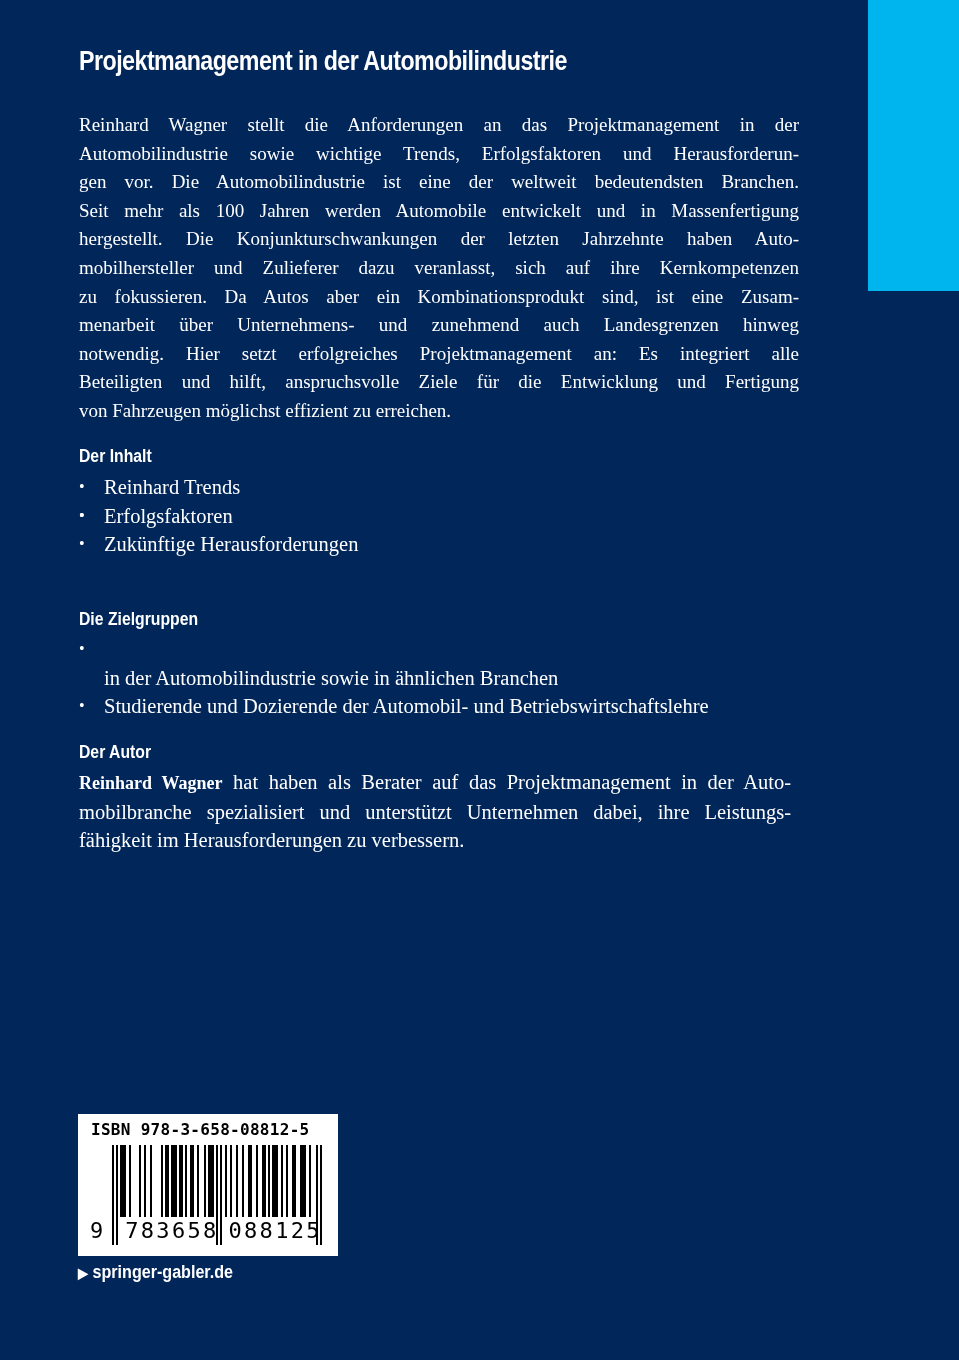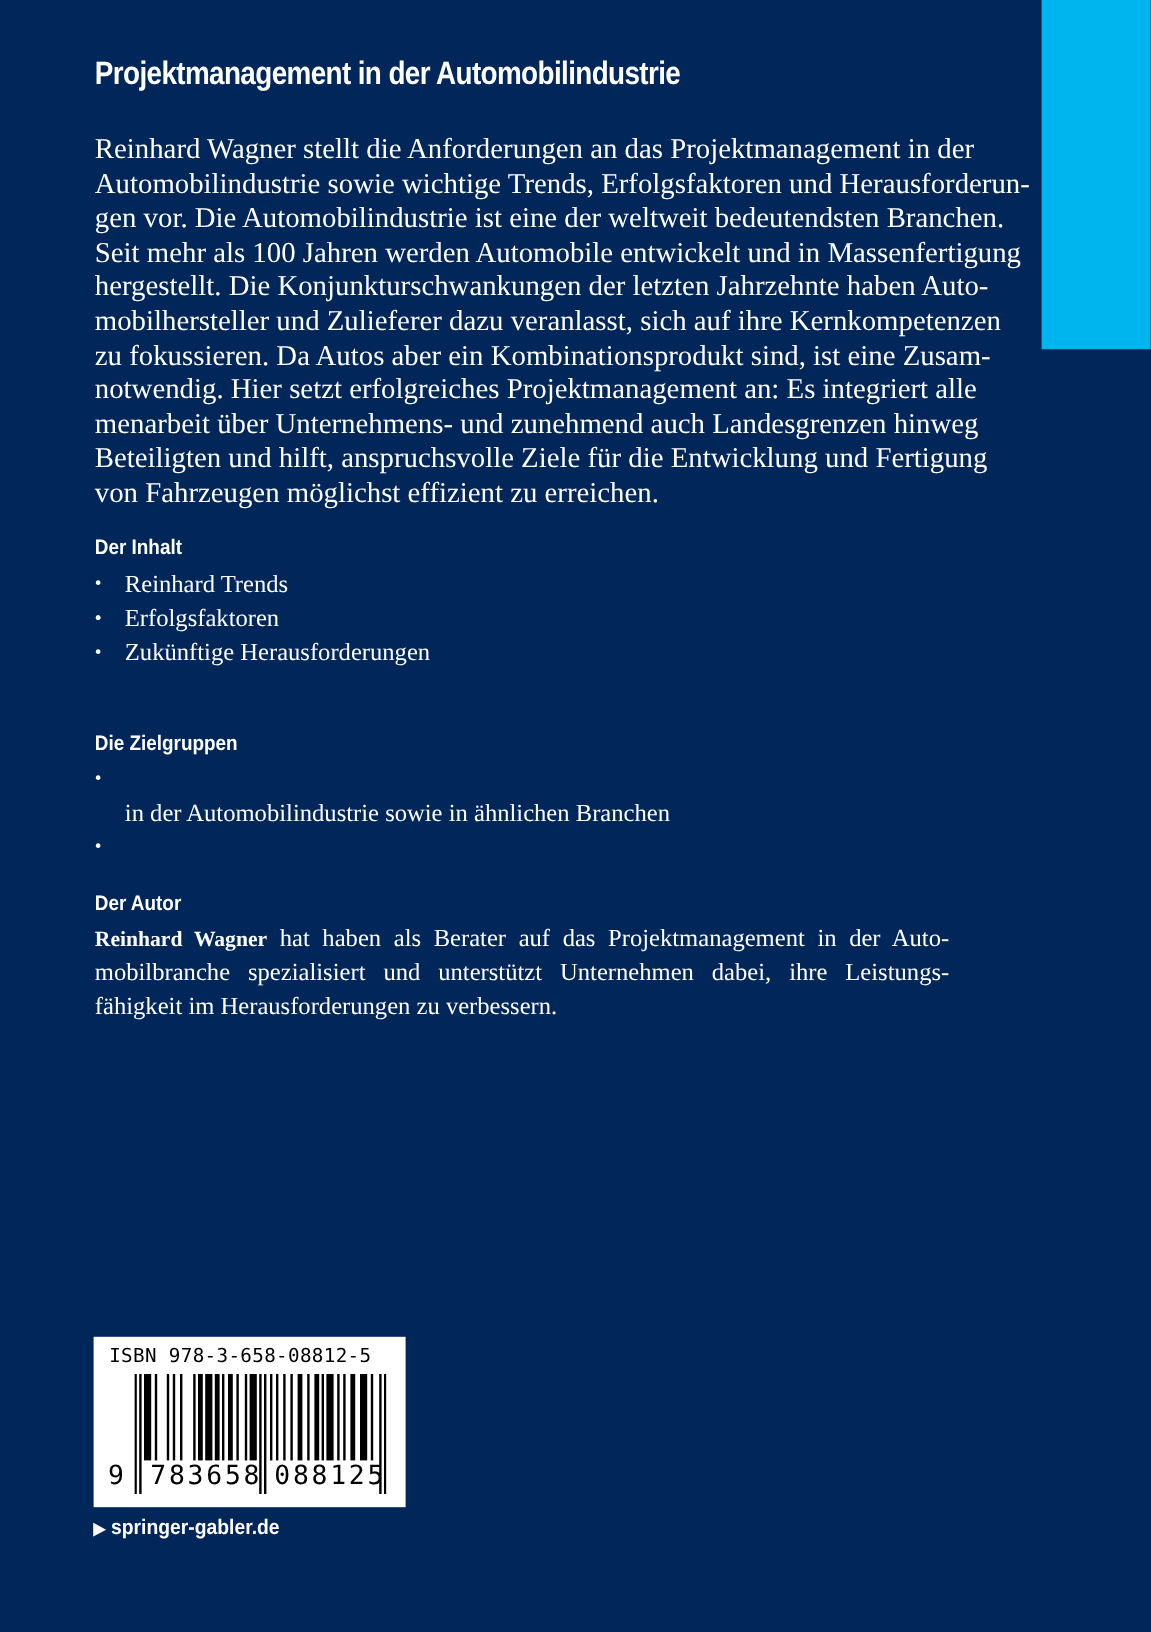--- a/index.html
+++ b/index.html
@@ -15,21 +15,21 @@
     .title {
       position: absolute; left: 79px; top: 46px;
       font-family: "Liberation Sans", sans-serif;
       font-weight: bold; font-size: 27px; letter-spacing: -0.6px;
       transform: scaleX(0.86); transform-origin: left top;
       white-space: nowrap;
     }
     .body-text {
       position: absolute; left: 79px; top: 111px; width: 720px;
       font-family: "Liberation Serif", serif;
-      font-size: 24px; line-height: 28.6px;
+      font-size: 19px; line-height: 28.6px;
     }
     .body-text .line { display: block; white-space: nowrap; text-align-last: justify; }
     .body-text .line.last { text-align-last: left; }
     .heading {
       position: absolute; left: 79px;
       font-family: "Liberation Sans", sans-serif;
       font-weight: bold; font-size: 17.5px;
       transform: scaleX(0.9); transform-origin: left top;
       white-space: nowrap;
     }
@@ -53,20 +53,21 @@
       font-family: Liberation Serif, serif; font-weight: bold; font-size: 18px;
     }
     .barcode-box {
       position: absolute; left: 78px; top: 1114px; width: 260px; height: 142px;
       background: #ffffff; color: #000000;
     }
     .isbn-text {
       position: absolute; left: 13px; top: 6px;
       font-family: "DejaVu Sans Mono", monospace; font-size: 16px; letter-spacing: 0.3px;
       white-space: nowrap;
+      font-weight: bold;
     }
     .bars {
       position: absolute; left: 34px; top: 31px; height: 100px; width: 210px;
     }
     .barcode-digits {
       position: absolute; left: 12px; top: 104px;
       font-family: "DejaVu Sans Mono", monospace; font-size: 22px;
       white-space: nowrap; background: transparent;
     }
     .publisher-link {
@@ -85,38 +86,38 @@
 <h1 class="title" style="margin:0;">Projektmanagement in der Automobilindustrie</h1>
 
 <div class="body-text">
   <span class="line">Reinhard Wagner stellt die Anforderungen an das Projektmanagement in der</span>
   <span class="line">Automobilindustrie sowie wichtige Trends, Erfolgsfaktoren und Herausforderun-</span>
   <span class="line">gen vor. Die Automobilindustrie ist eine der weltweit bedeutendsten Branchen.</span>
   <span class="line">Seit mehr als 100 Jahren werden Automobile entwickelt und in Massenfertigung</span>
   <span class="line">hergestellt. Die Konjunkturschwankungen der letzten Jahrzehnte haben Auto-</span>
   <span class="line">mobilhersteller und Zulieferer dazu veranlasst, sich auf ihre Kernkompetenzen</span>
   <span class="line">zu fokussieren. Da Autos aber ein Kombinationsprodukt sind, ist eine Zusam-</span>
+  <span class="line">menarbeit über Unternehmens- und zunehmend auch Landesgrenzen hinweg</span>
   <span class="line">notwendig. Hier setzt erfolgreiches Projektmanagement an: Es integriert alle</span>
-  <span class="line">menarbeit über Unternehmens- und zunehmend auch Landesgrenzen hinweg</span>
   <span class="line">Beteiligten und hilft, anspruchsvolle Ziele für die Entwicklung und Fertigung</span>
   <span class="line last">von Fahrzeugen möglichst effizient zu erreichen.</span>
 </div>
 
 <div class="heading" style="top:446px;">Der Inhalt</div>
 <ul class="list" style="top:473px;">
   <li><span class="bullet">•</span><span>Reinhard Trends</span></li>
   <li><span class="bullet">•</span></li>
   <li><span class="bullet">•</span><span>Erfolgsfaktoren</span></li>
   <li><span class="bullet">•</span><span>Zukünftige Herausforderungen</span></li>
 </ul>
 
 <div class="heading" style="top:609px;">Die Zielgruppen</div>
 <ul class="list" style="top:635px;">
   <li><span class="bullet">•</span><br><span>in der Automobilindustrie sowie in ähnlichen Branchen</span></li>
-  <li><span class="bullet">•</span></li>
+  <li><span class="bullet">•</span><span>Studierende und Dozierende der Automobil- und Betriebswirtschaftslehre</span></li>
 </ul>
 
 <div class="heading" style="top:742px;">Der Autor</div>
 <div class="author-text">
   <span class="line"><span class="author-name">Reinhard Wagner</span><span> hat haben als Berater auf das Projektmanagement in der Auto-</span></span>
   <span class="line">mobilbranche spezialisiert und unterstützt Unternehmen dabei, ihre Leistungs-</span>
   <span class="line last">fähigkeit im Herausforderungen zu verbessern.</span>
 </div>
 
 <div class="barcode-box">

